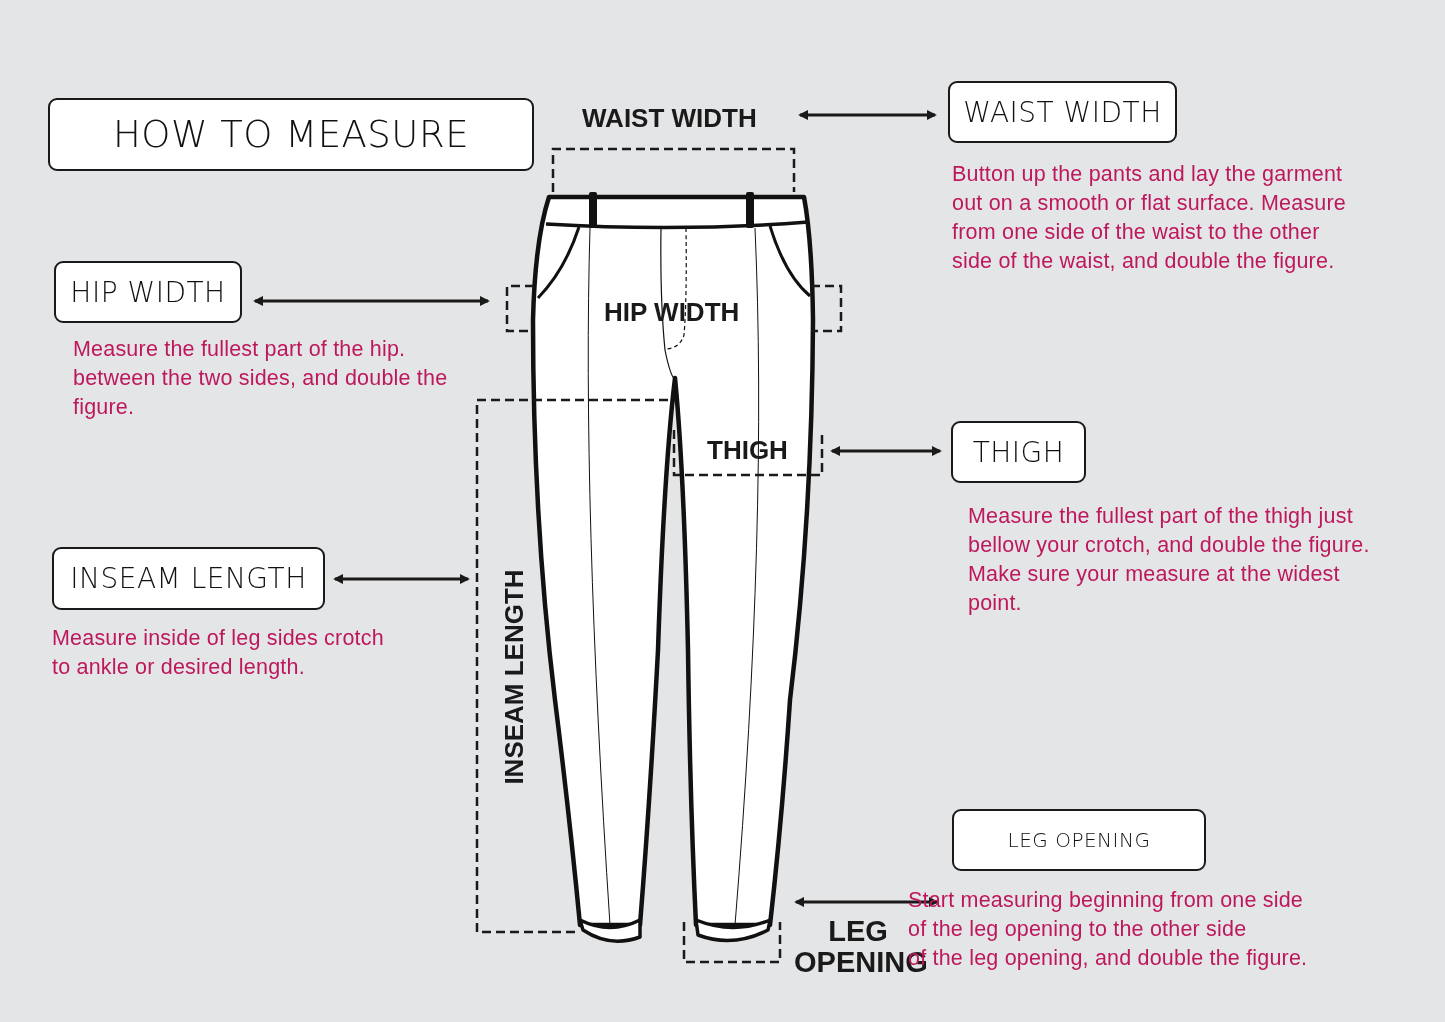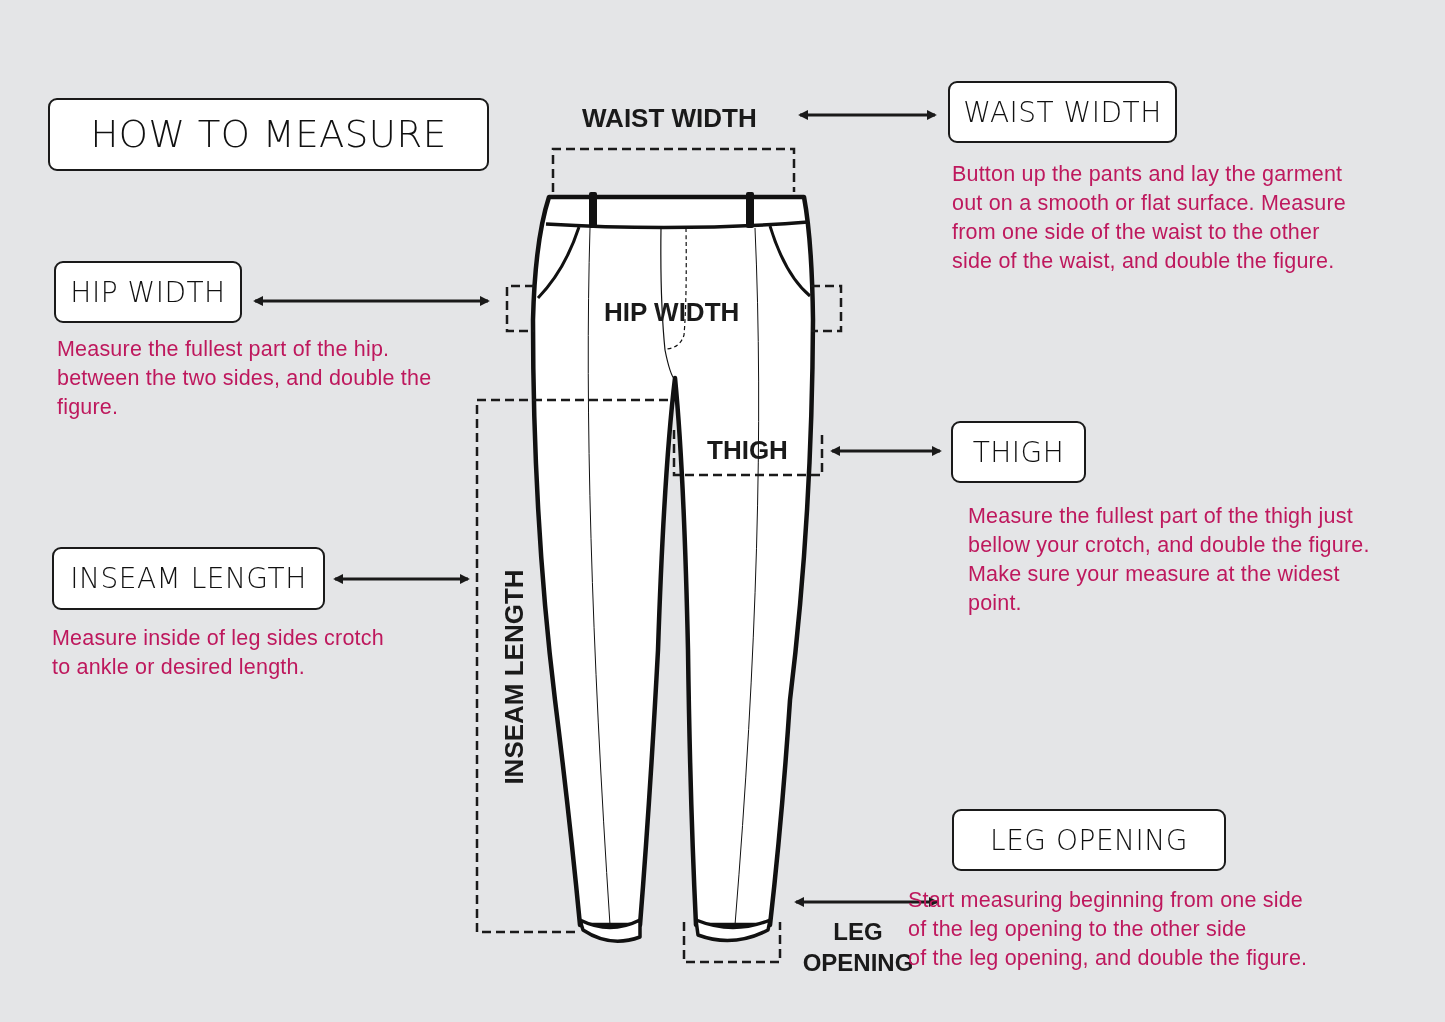--- a/index.html
+++ b/index.html
@@ -73,59 +73,59 @@
 
   <g stroke="#1a1a1a" stroke-width="3" fill="none">
     <line x1="800" y1="115" x2="935" y2="115" marker-start="url(#ah)" marker-end="url(#ah)"></line>
     <line x1="255" y1="301" x2="488" y2="301" marker-start="url(#ah)" marker-end="url(#ah)"></line>
     <line x1="832" y1="451" x2="940" y2="451" marker-start="url(#ah)" marker-end="url(#ah)"></line>
     <line x1="335" y1="579" x2="468" y2="579" marker-start="url(#ah)" marker-end="url(#ah)"></line>
     <line x1="796" y1="902" x2="937" y2="902" marker-start="url(#ah)" marker-end="url(#ah)"></line>
   </g>
 </svg>
 
-<div class="box" style="left:48px; top:98px; width:441px; height:73px; font-size:37px;">
+<div class="box" style="left:48px; top:98px; width:486px; height:73px; font-size:37px;">
   <span>HOW TO MEASURE</span>
 </div>
 
 <div class="lbl" style="left:582px; top:103px; font-size:26px;">WAIST WIDTH</div>
 <div class="box" style="left:948px; top:81px; width:229px; height:62px; font-size:28px;">
   <span>WAIST WIDTH</span>
 </div>
 <div class="desc" style="left:952px; top:160px;">Button up the pants and lay the garment
 out on a smooth or flat surface. Measure
 from one side of the waist to the other
 side of the waist, and double the figure.</div>
 
 <div class="lbl" style="left:604px; top:297px; font-size:26px;">HIP WIDTH</div>
 <div class="box" style="left:54px; top:261px; width:188px; height:62px; font-size:28px;">
   <span>HIP WIDTH</span>
 </div>
-<div class="desc" style="left:57px; top:335px;">Measure the fullest part of the hip.
+<div class="desc" style="left:73px; top:335px;">Measure the fullest part of the hip.
 between the two sides, and double the
 figure.</div>
 
 <div class="lbl" style="left:707px; top:435px; font-size:26px;">THIGH</div>
 <div class="box" style="left:951px; top:421px; width:135px; height:62px; font-size:28px;">
   <span>THIGH</span>
 </div>
 <div class="desc" style="left:952px; top:502px;margin-left:16px;">Measure the fullest part of the thigh just
 bellow your crotch, and double the figure.
 Make sure your measure at the widest
 point.</div>
 
 <div class="lbl" style="left:514px; top:677px; font-size:26px; transform: translate(-50%,-50%) rotate(-90deg); transform-origin: center;">INSEAM LENGTH</div>
 <div class="box" style="left:52px; top:547px; width:273px; height:63px; font-size:28px;">
   <span>INSEAM LENGTH</span>
 </div>
 <div class="desc" style="left:52px; top:624px;">Measure inside of leg sides crotch
 to ankle or desired length.</div>
 
-<div class="lbl" style="left:794px; top:916px; width:128px; text-align:center; font-size:24px; line-height:31px;">
+<div class="lbl" style="left:794px; top:916px; width:128px; text-align:center; font-size:29px; line-height:31px;">
   <div>LEG</div>
   <div>OPENING</div>
 </div>
-<div class="box" style="left:952px; top:809px; width:274px; height:62px; font-size:28px;">
+<div class="box" style="left:952px; top:809px; width:254px; height:62px; font-size:20px;">
   <span>LEG OPENING</span>
 </div>
 <div class="desc" style="left:908px; top:886px;">Start measuring beginning from one side
 of the leg opening to the other side
 of the leg opening, and double the figure.</div>
 
 </body></html>

